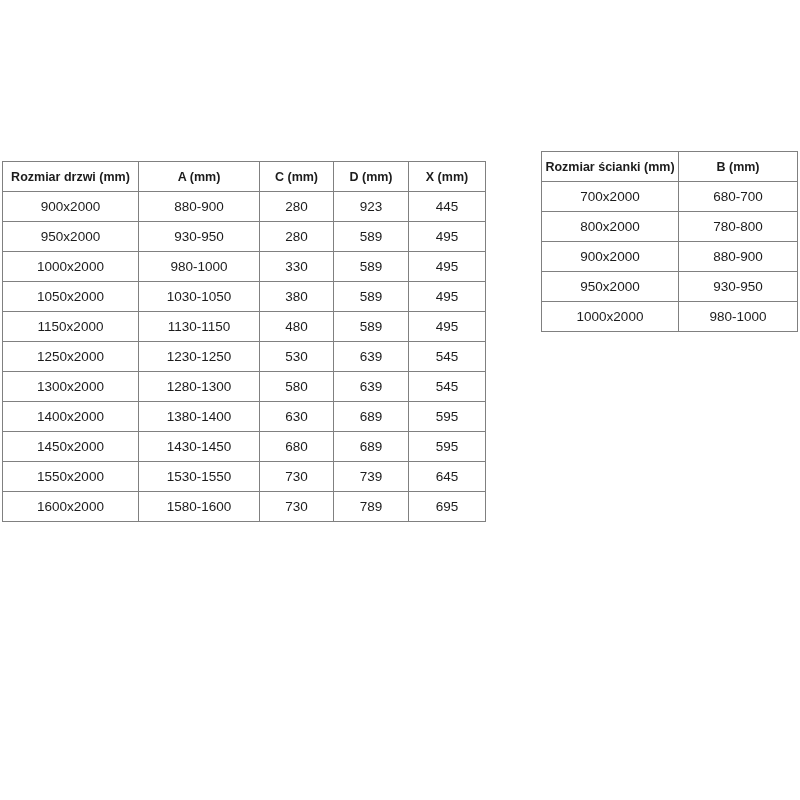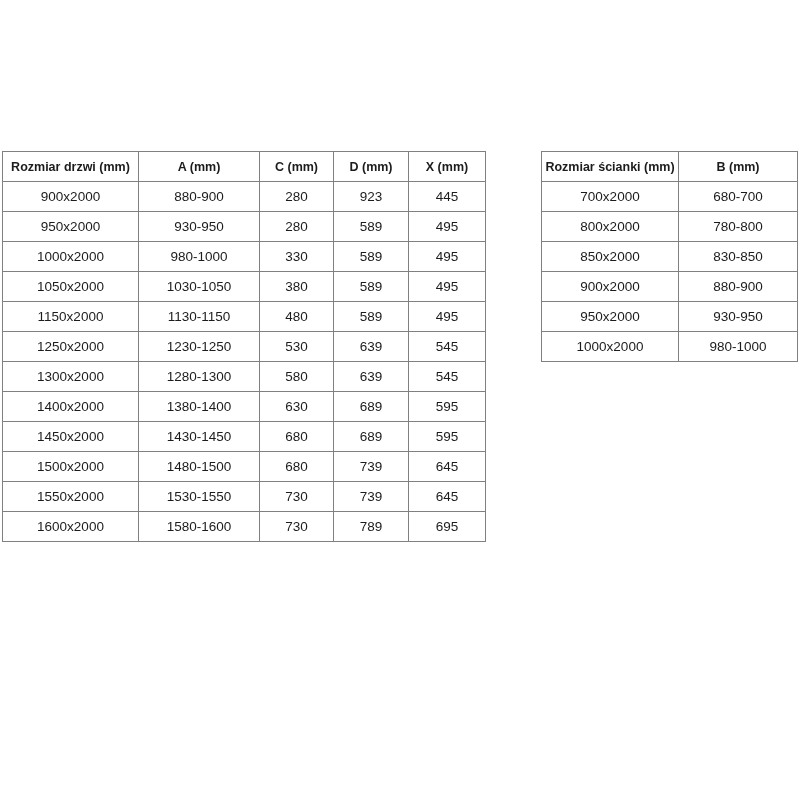--- a/index.html
+++ b/index.html
@@ -19,21 +19,21 @@
     background: var(--bg-color);
     font-family: "Liberation Sans", sans-serif;
     color: var(--text-color);
   }
   table.spec-table {
     border-collapse: collapse;
     table-layout: fixed;
     position: absolute;
     background: var(--bg-color);
   }
-  .table-doors { left: 2px;   top: 151px; width: 483px; }
+  .table-doors { left: 2px;   top: 161px; width: 483px; }
   .table-walls { left: 541px; top: 151px; width: 256px; }
   .spec-table th, .spec-table td {
     border: 1px solid var(--border-color);
     height: 30px;
     padding: 0 2px;
     text-align: center;
     vertical-align: middle;
     white-space: nowrap;
     overflow: hidden;
   }
@@ -128,27 +128,20 @@
           <td>595</td>
         </tr>
         <tr>
           <td>1450x2000</td>
           <td>1430-1450</td>
           <td>680</td>
           <td>689</td>
           <td>595</td>
         </tr>
         <tr>
-          <td>1500x2000</td>
-          <td>1480-1500</td>
-          <td>680</td>
-          <td>739</td>
-          <td>645</td>
-        </tr>
-        <tr>
           <td>1550x2000</td>
           <td>1530-1550</td>
           <td>730</td>
           <td>739</td>
           <td>645</td>
         </tr>
         <tr>
           <td>1600x2000</td>
           <td>1580-1600</td>
           <td>730</td>
@@ -172,24 +165,20 @@
     <tbody>
         <tr>
           <td>700x2000</td>
           <td>680-700</td>
         </tr>
         <tr>
           <td>800x2000</td>
           <td>780-800</td>
         </tr>
         <tr>
-          <td>850x2000</td>
-          <td>830-850</td>
-        </tr>
-        <tr>
           <td>900x2000</td>
           <td>880-900</td>
         </tr>
         <tr>
           <td>950x2000</td>
           <td>930-950</td>
         </tr>
         <tr>
           <td>1000x2000</td>
           <td>980-1000</td>

